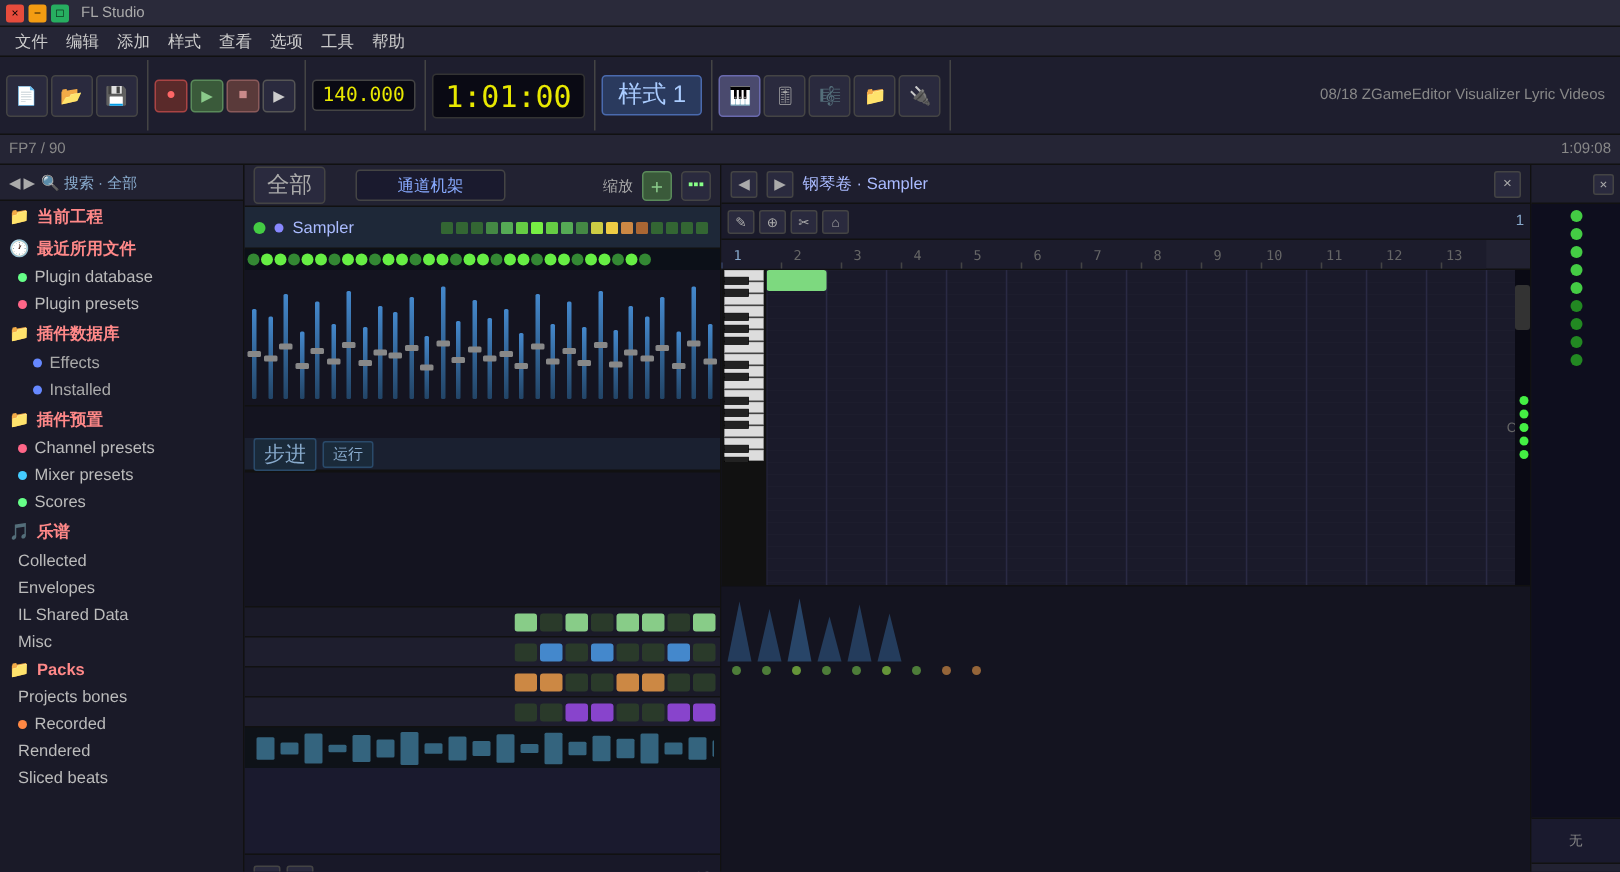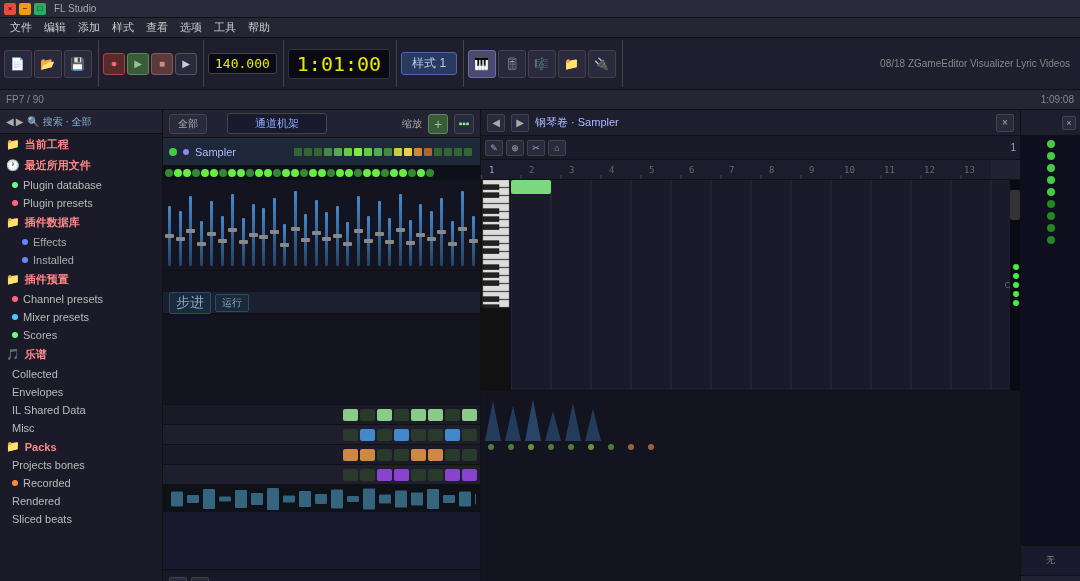--- a/index.html
+++ b/index.html
@@ -112,21 +112,21 @@
       color: #e8e800;
       font-size: 13px;
       font-family: monospace;
     }
     .pattern-display {
       background: #2a3a5e;
       border: 1px solid #4a6aae;
       border-radius: 3px;
       padding: 2px 10px;
       color: #aaccff;
-      font-size: 12px;
+      font-size: 16px;
     }
 
     
     .main-layout {
       display: flex;
       height: calc(581px - 18px - 20px - 52px);
     }
 
     
     .sidebar {
@@ -193,21 +193,21 @@
       padding: 0 6px;
       border-bottom: 1px solid #111;
       gap: 6px;
     }
     .cr-header-btn {
       padding: 2px 8px;
       background: #2a2a3e;
       border: 1px solid #444;
       border-radius: 3px;
       cursor: pointer;
-      font-size: 10px;
+      font-size: 15px;
       color: #aaa;
     }
     .cr-title {
       background: #1a1a2e;
       border: 1px solid #444;
       border-radius: 3px;
       padding: 2px 10px;
       color: #88aaff;
       font-size: 11px;
       min-width: 100px;

